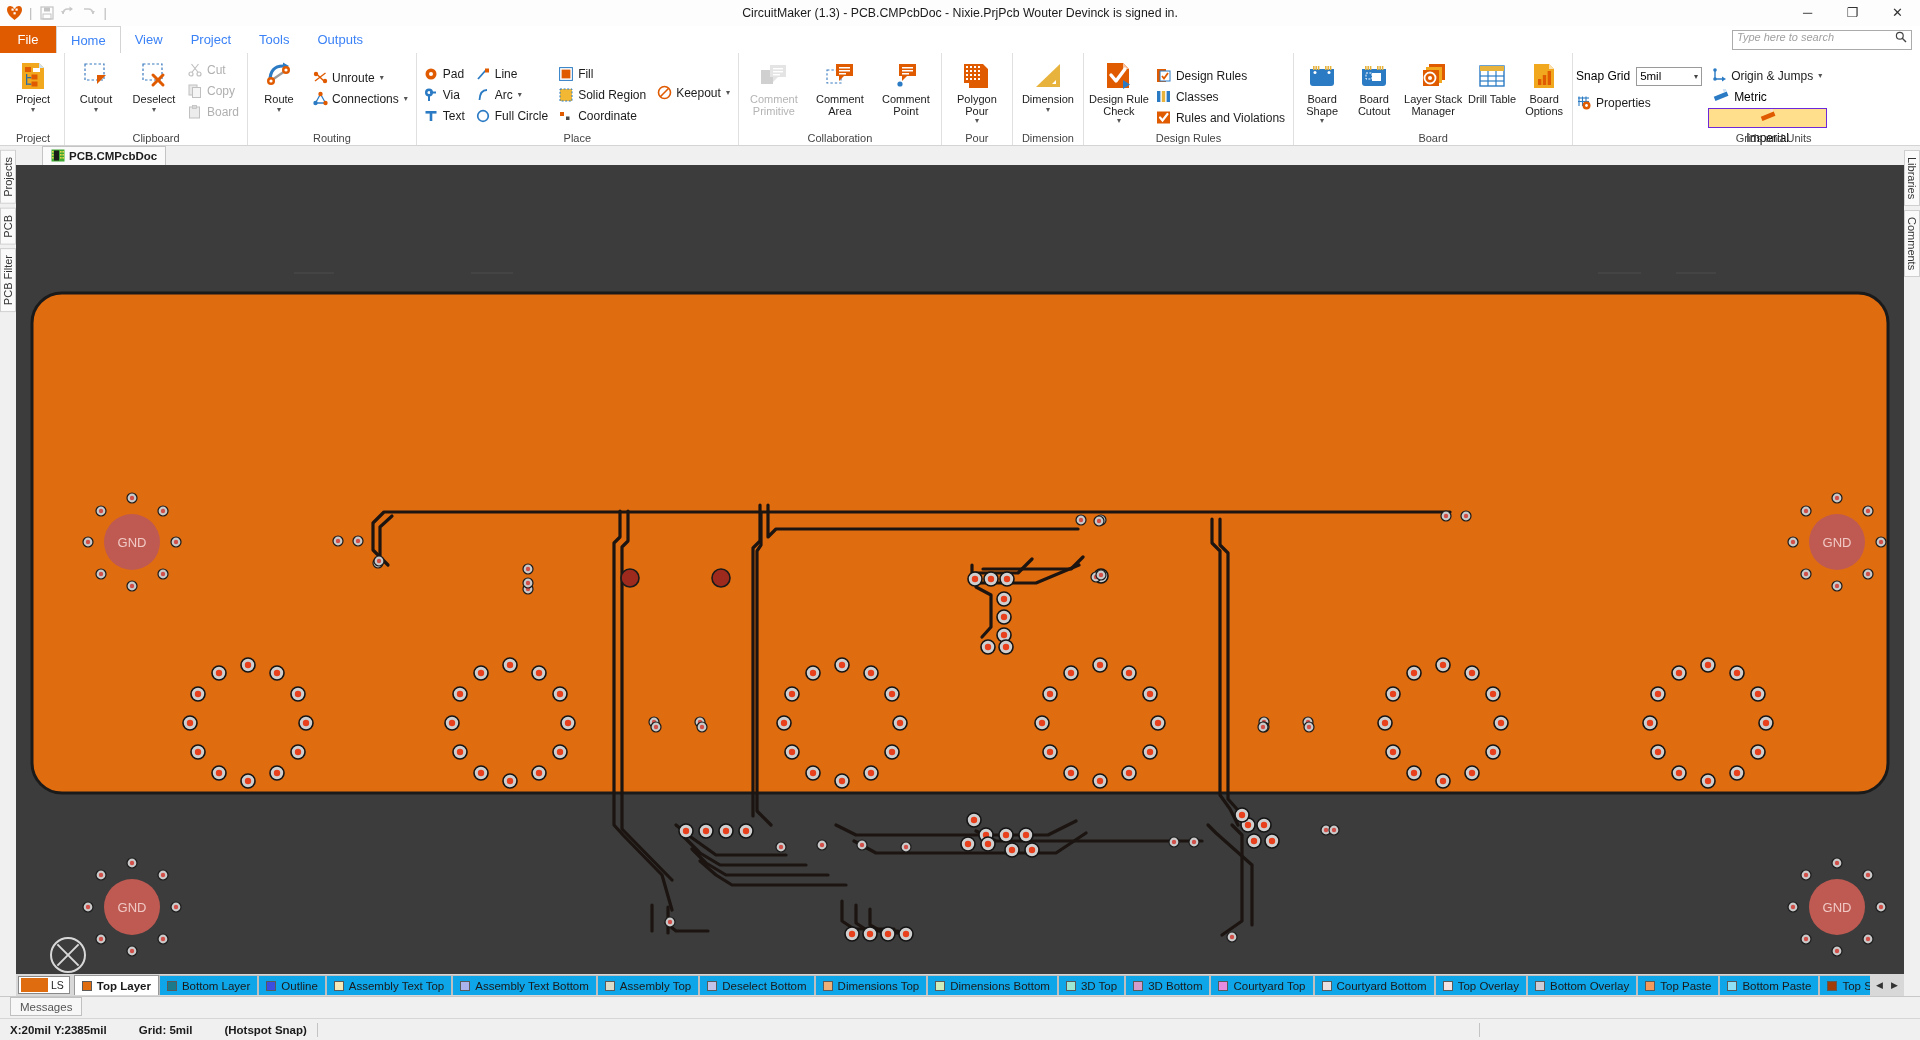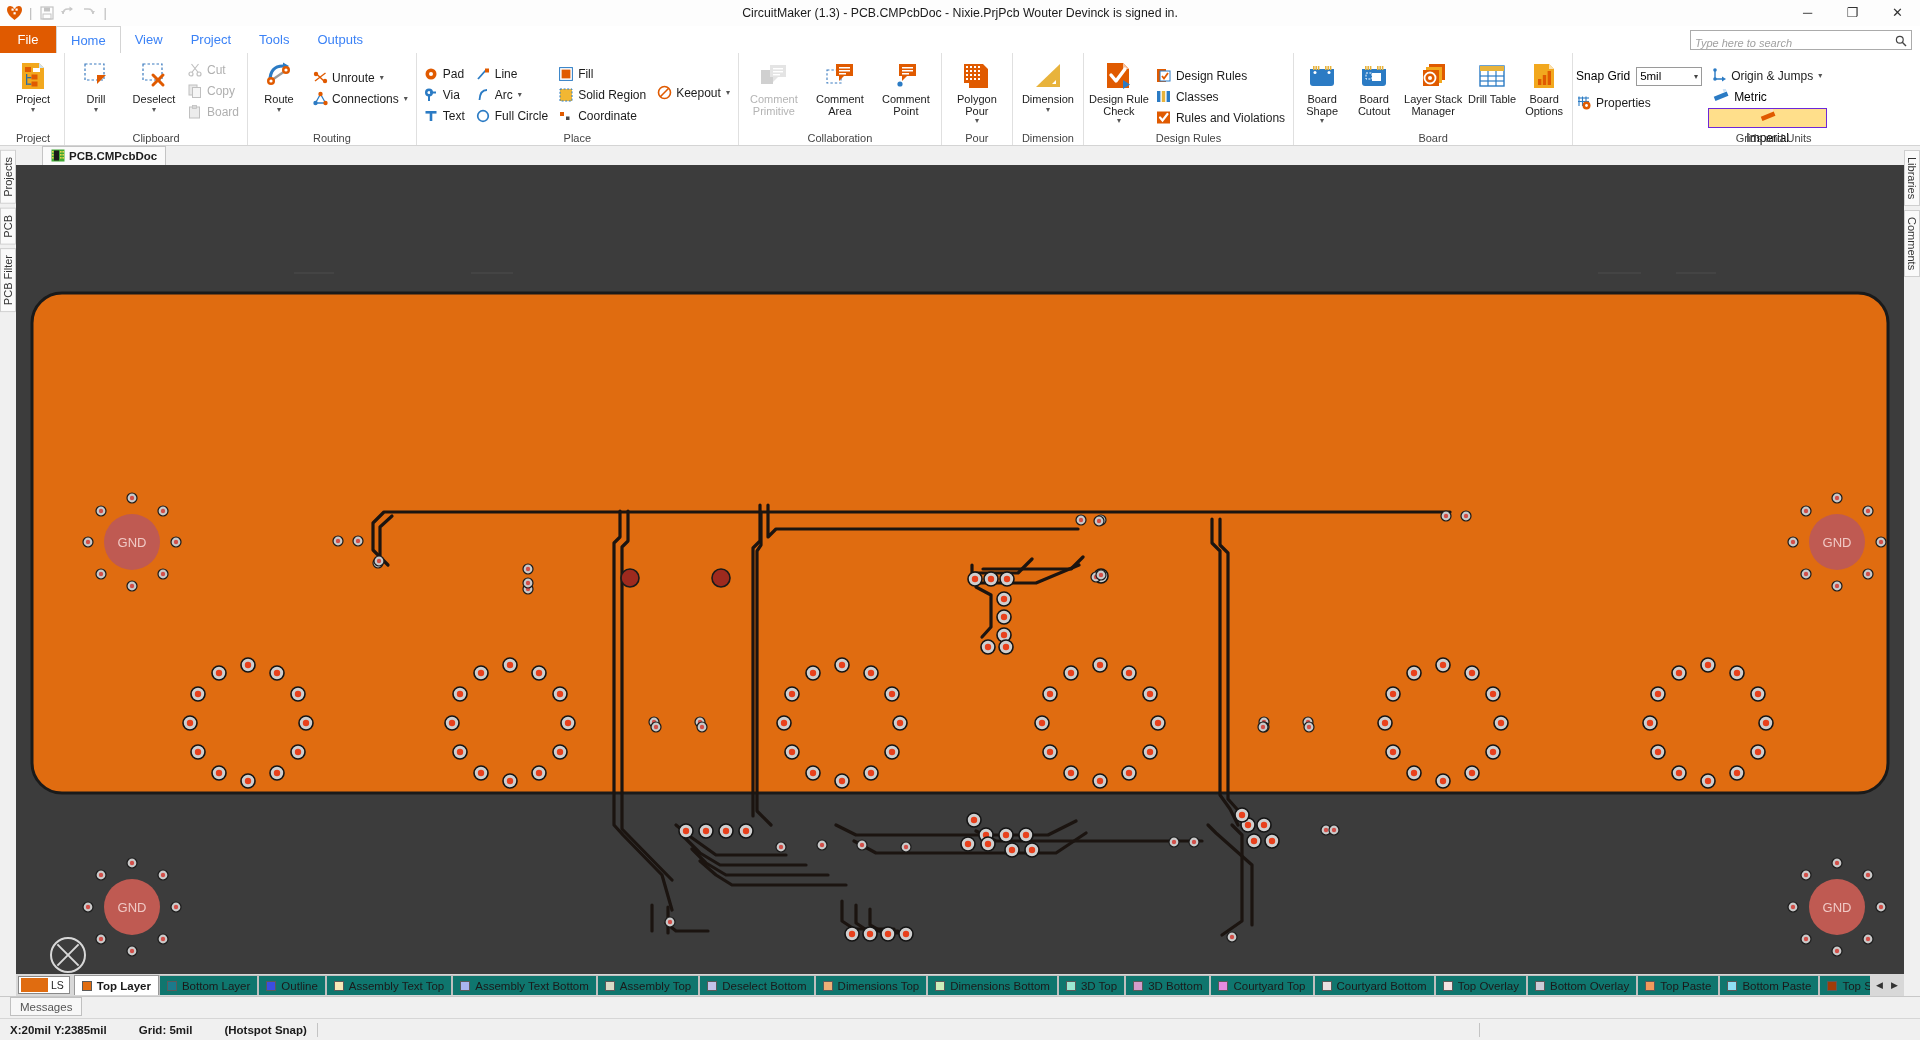--- a/index.html
+++ b/index.html
@@ -44,22 +44,22 @@
   .mtab {
     height: 27px; padding: 0 14px; display: flex; align-items: center;
     font-size: 13px; color: #3b82f6;
   }
   .mtab.active {
     background: #fff; border: 1px solid #d4d4d4; border-bottom: none;
     height: 27px; position: relative; z-index: 3;
   }
   .searchbox {
     margin-left: auto; margin-right: 8px; margin-bottom: 3px;
-    width: 222px; height: 20px; border: 1px solid #ababab; background: #fff;
-    display: flex; align-items: flex-end; padding: 0 4px;
+    width: 180px; height: 20px; border: 1px solid #ababab; background: #fff;
+    display: flex; align-items: flex-start; padding: 0 4px;
     font-size: 11px; color: #a0a0a0; font-style: italic;
   }
   .searchbox .sbi { margin-left: auto; color: #555; font-style: normal; }
 
   
   .ribbon {
     flex: 0 0 93px; background: #fff; border-bottom: 1px solid #d4d4d4;
     display: flex; align-items: stretch; padding-left: 2px; position: relative;
   }
   .rgroup { display: flex; flex-direction: column; position: relative;
@@ -150,21 +150,21 @@
   }
   .ls-box {
     display: flex; align-items: center; height: 18px; border: 1px solid #888;
     background: #fff; margin-right: 4px; flex: 0 0 auto;
   }
   .ls-sw { width: 27px; height: 14px; background: #e06c10; margin: 0 2px; }
   .ls-lbl { font-size: 10.5px; color: #222; padding: 0 5px 0 1px; }
   .ltab {
     display: flex; align-items: center; gap: 5px; height: 20px;
     padding: 0 7px; font-size: 11.5px; color: #1a1a1a;
-    background: #0f766e; border: 1px solid #bfbfbf; border-bottom: none;
+    background: #0ea5e9; border: 1px solid #bfbfbf; border-bottom: none;
     white-space: nowrap; flex: 0 0 auto;
   }
   .ltab.active { background: #fff; font-weight: bold; border-color: #999; }
   .lsw { width: 10px; height: 10px; border: 1px solid #5a5a5a; flex: 0 0 10px; }
   .lnav { display: flex; margin-left: 2px; flex: 0 0 auto; }
   .lnav span { width: 15px; height: 18px; display: flex; align-items: center;
                justify-content: center; font-size: 9px; color: #333;
                background: #d8d8d8; }
 
   
@@ -274,21 +274,21 @@
 
   <div class="rgroup">
     <div class="rg-body">
       <div class="bigbtn">
         <span class="ico">
           <svg width="30" height="28" viewBox="0 0 30 28">
             <rect x="4" y="2" width="19" height="16" fill="none" stroke="#3b7bbf" stroke-width="1.2" stroke-dasharray="2.5,2"></rect>
             <path d="M16 13 L25 13 L16 22 Z" fill="#e05a00"></path>
           </svg>
         </span>
-        <span class="lbl">Drill</span>
+        <span class="lbl">Cutout</span>
         <span class="caret">▾</span>
       </div>
       <div class="bigbtn">
         <span class="ico">
           <svg width="30" height="28" viewBox="0 0 30 28">
             <rect x="4" y="2" width="19" height="16" fill="none" stroke="#3b7bbf" stroke-width="1.2" stroke-dasharray="2.5,2"></rect>
             <path d="M14 13 L24 23 M24 13 L14 23" stroke="#e05a00" stroke-width="3" stroke-linecap="round"></path>
           </svg>
         </span>
         <span class="lbl">Deselect</span>

